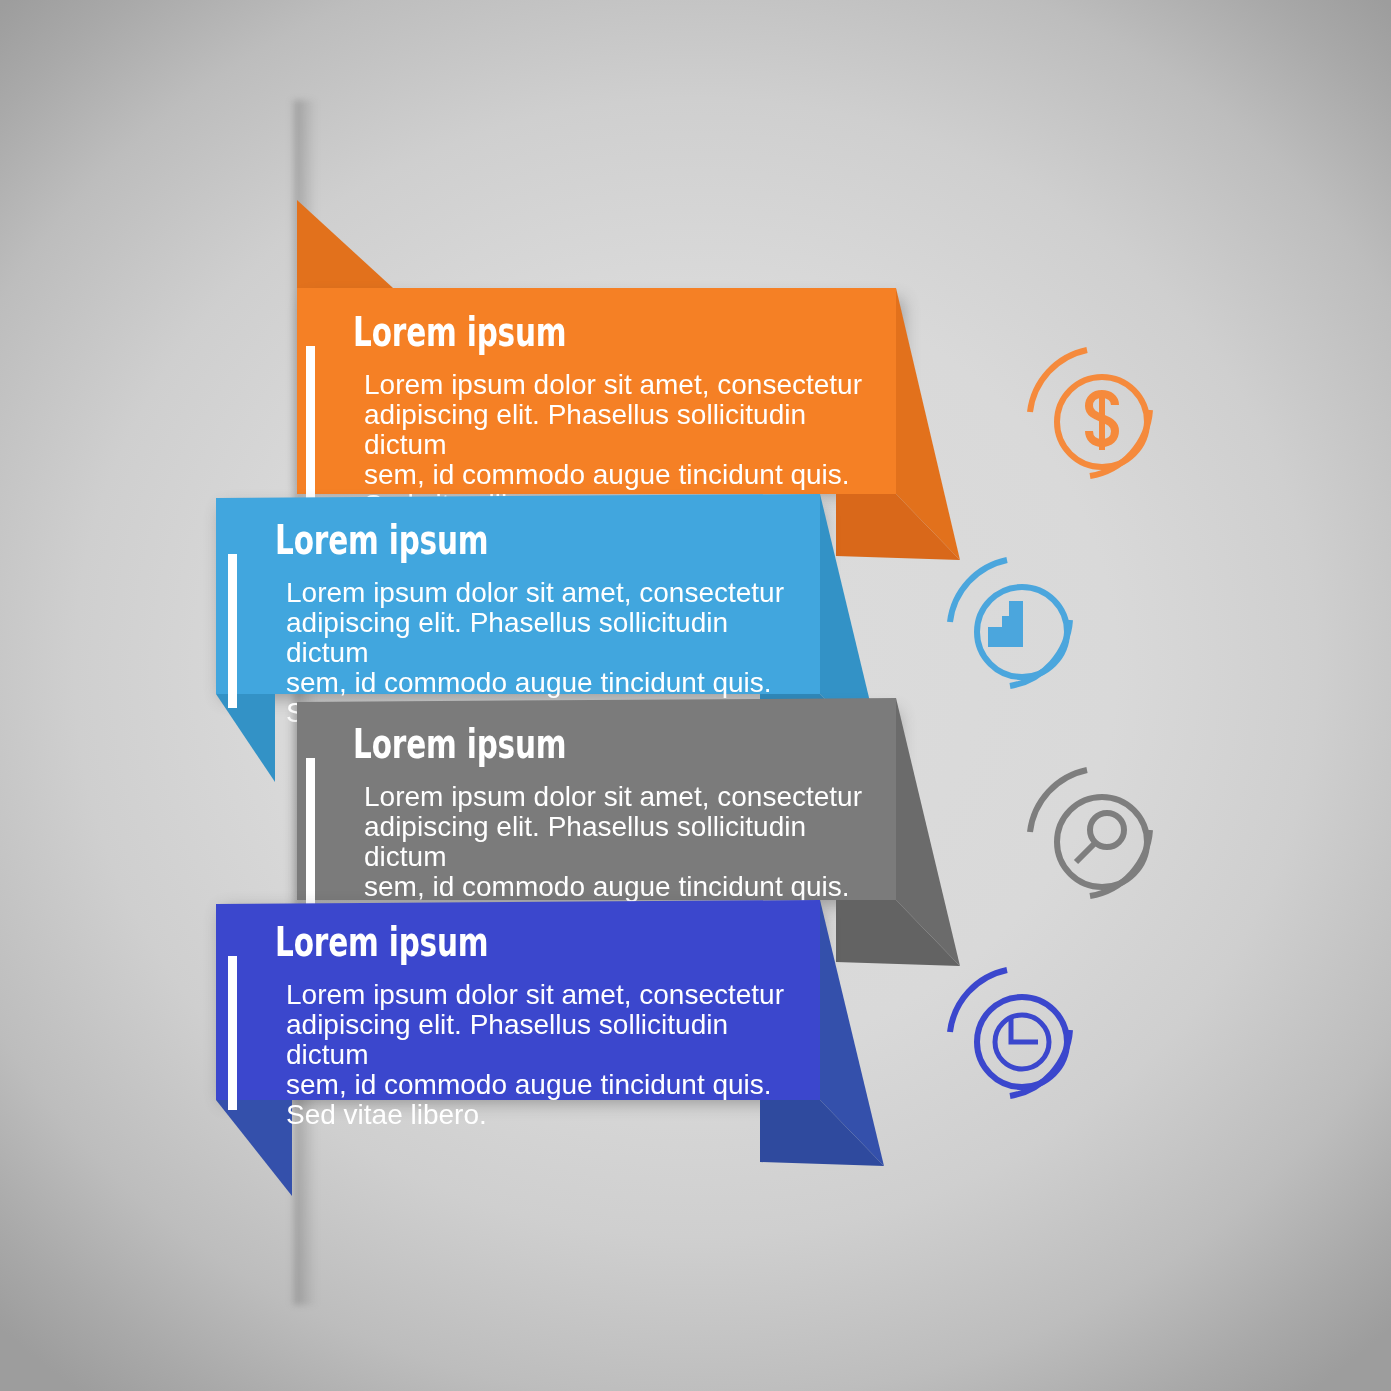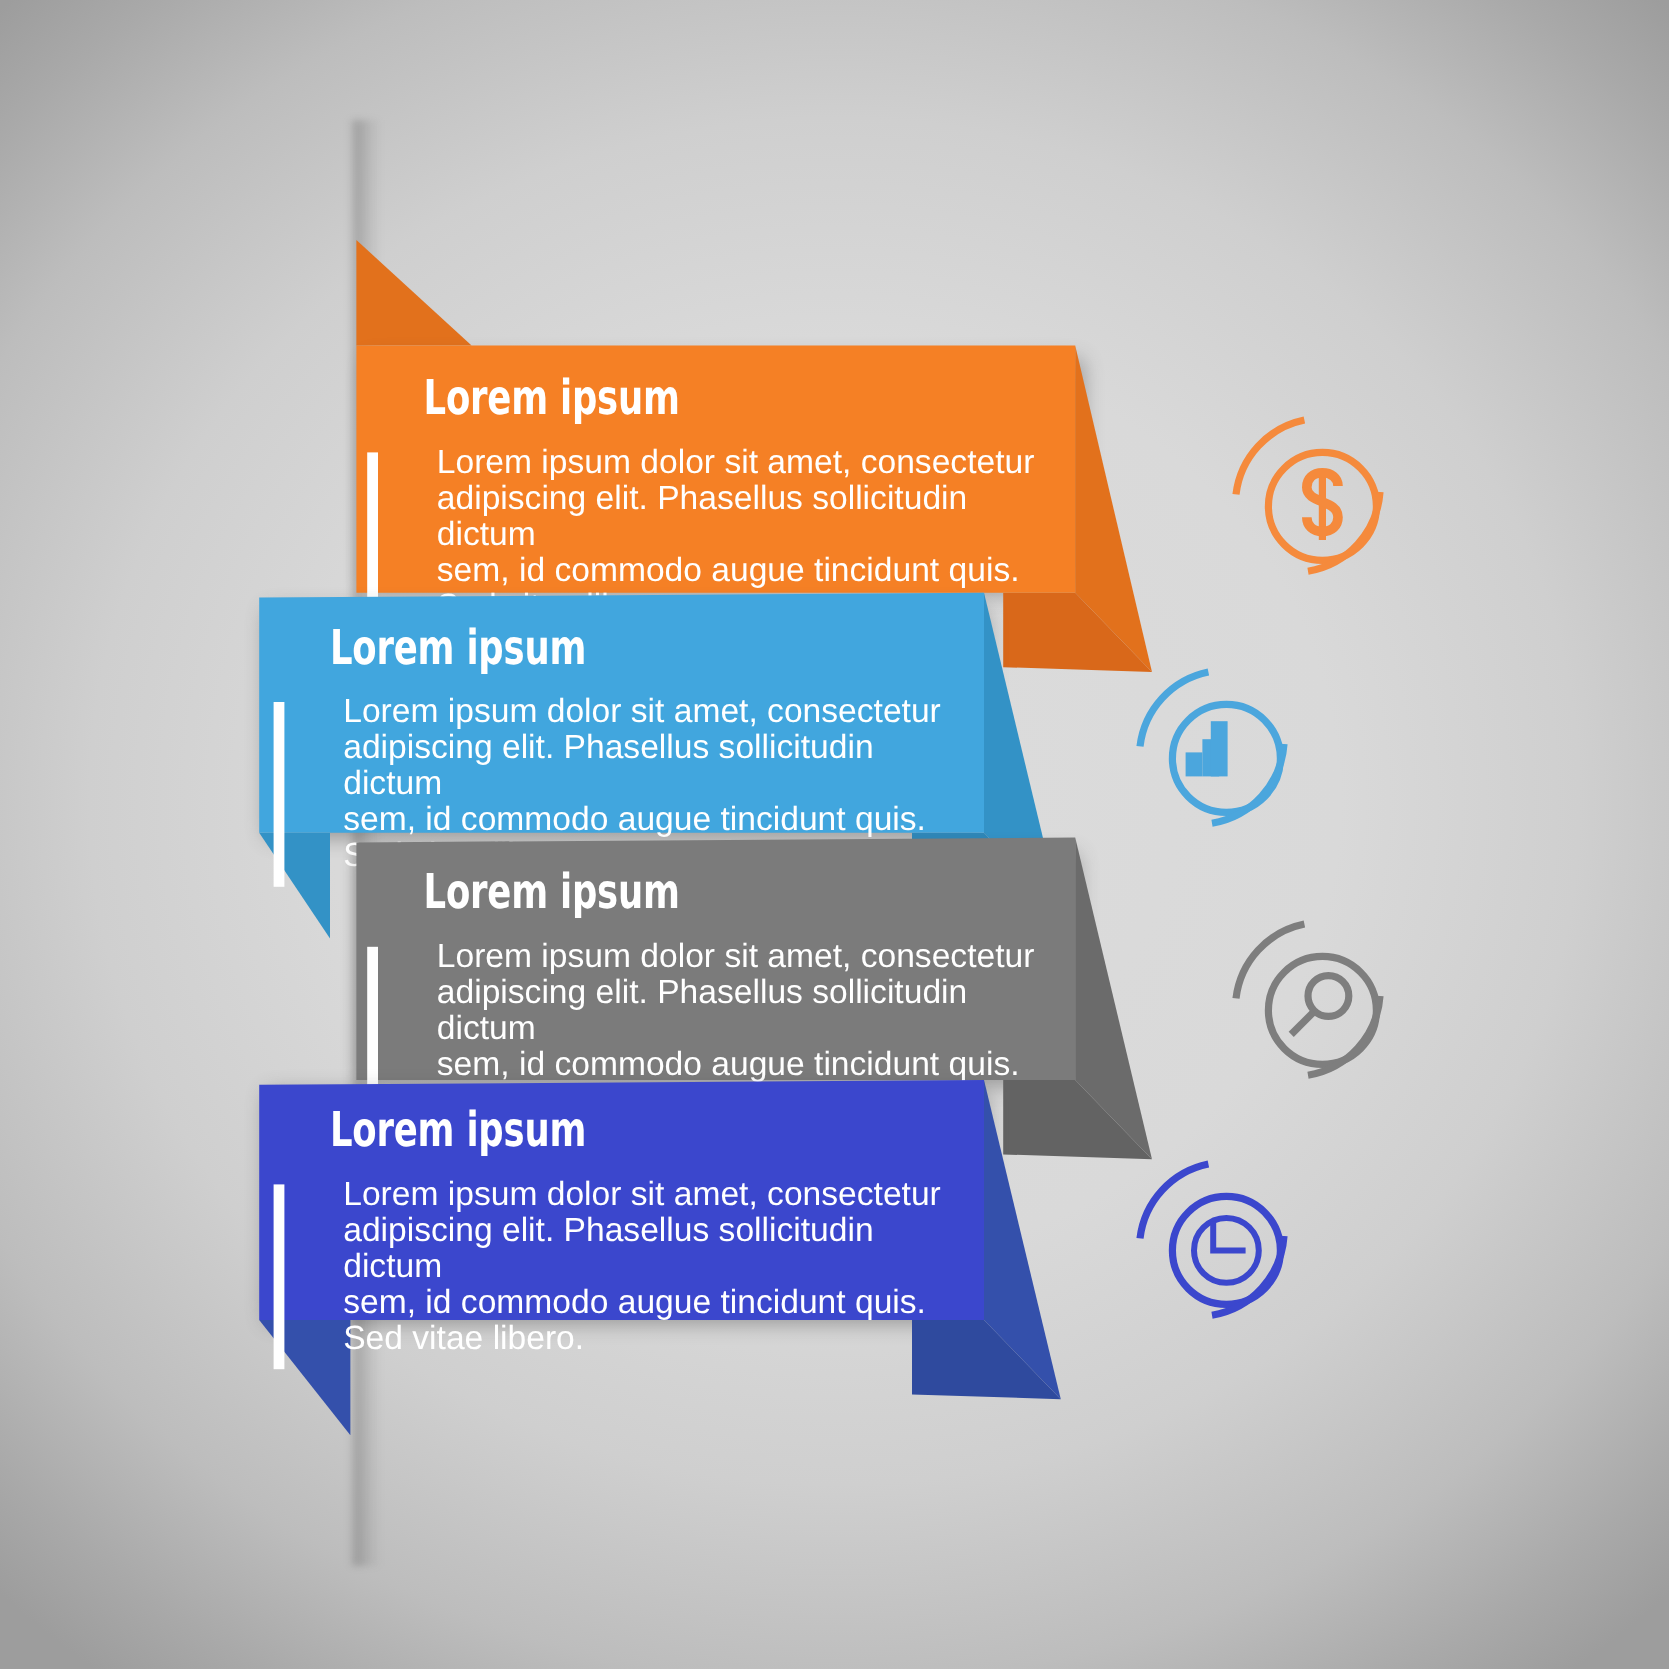--- a/index.html
+++ b/index.html
@@ -55,21 +55,21 @@
     position: absolute;
     filter: blur(9px);
     opacity: 0.40;
     background: #2a2a2a;
     pointer-events: none;
   }
 
   .content {
     position: absolute;
     display: flex;
-    align-items: flex-end;
+    align-items: center;
   }
 
   .accent-bar {
     width: 9px;
     background: #ffffff;
     flex: 0 0 auto;
   }
 
   .text-col {
     margin-left: 38px;

